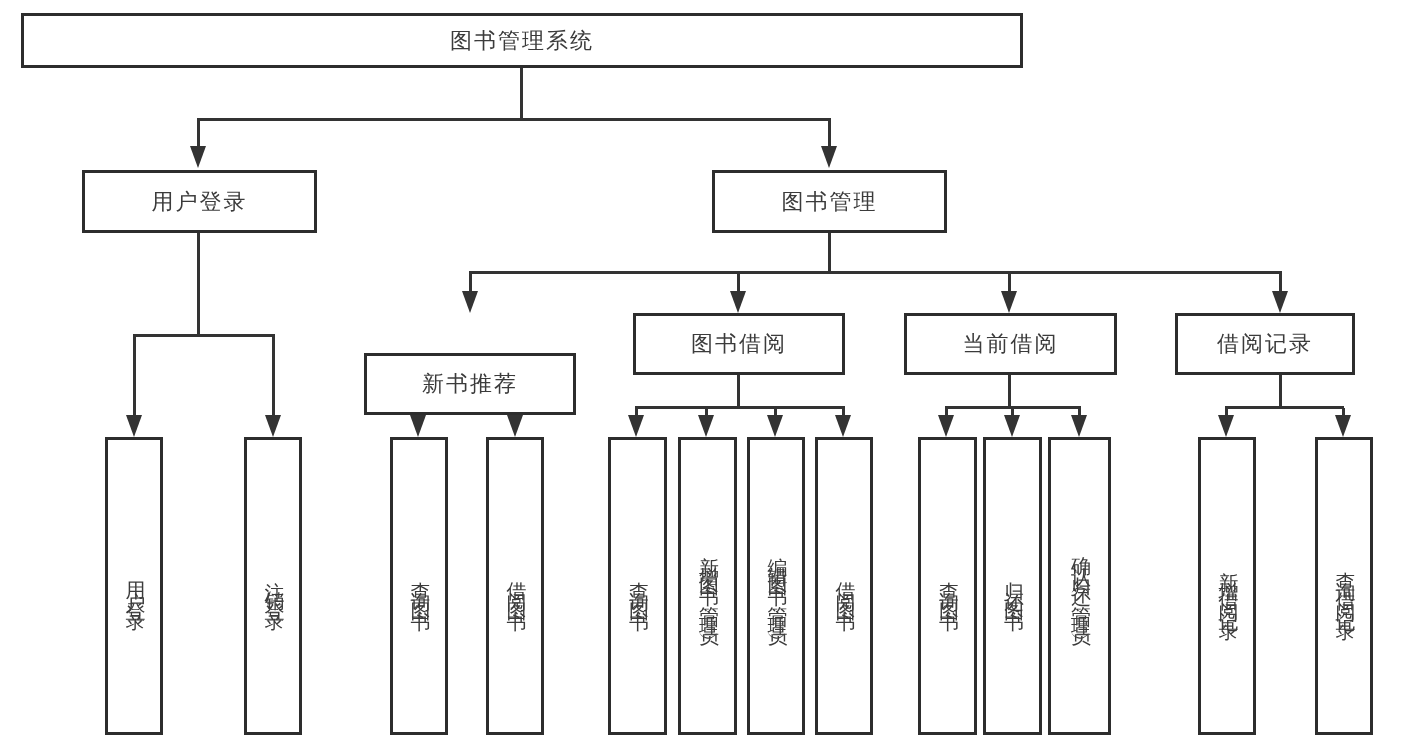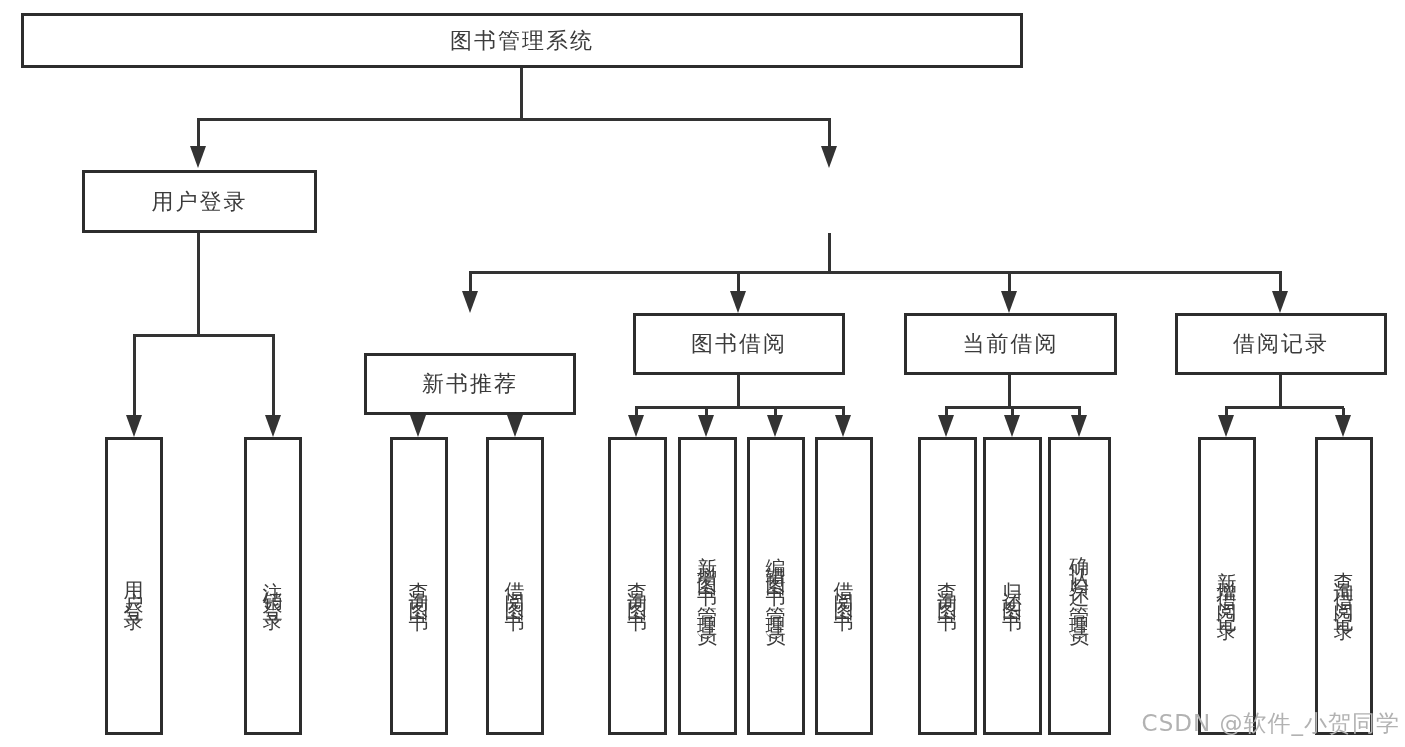--- a/index.html
+++ b/index.html
@@ -2,21 +2,21 @@
 <html lang="zh"><head>
 <meta charset="utf-8">
 <style>
   * { margin:0; padding:0; box-sizing:border-box; }
   html,body { background:#ffffff; }
   body {
     width:1405px; height:747px;
     font-family:"DejaVu Sans","Liberation Sans",sans-serif;
     color:#3a3a3a;
   }
-  .stage { position:relative; width:1405px; height:747px; background:#ffffff; overflow:hidden; }
+  .stage { position:relative; width:1405px; height:747px; background:#ffffff; overflow:hidden;font-family:Liberation Mono, monospace; }
 
   
   .node {
     position:absolute;
     background:#ffffff;
     border:3px solid #2d2d2d;
     display:flex; align-items:center; justify-content:center;
     z-index:2;
   }
   .node-h .label { font-size:22px; letter-spacing:2px; color:#3b3b3b; white-space:nowrap; }
@@ -58,20 +58,23 @@
   <div class="v-line" style="left:520px;top:68px;height:52px;"></div>
   <div class="h-line" style="left:197px;top:118px;width:634px;"></div>
   <div class="v-line" style="left:197px;top:120px;height:28px;"></div>
   <div class="arrow-head" style="left:190px;top:146px;"></div>
   <div class="v-line" style="left:828px;top:120px;height:28px;"></div>
   <div class="arrow-head" style="left:821px;top:146px;"></div>
 
   <div class="node node-h" style="left:82px;top:170px;width:235px;height:63px;">
     <span class="label">用户登录</span>
   </div>
+  <div class="node node-h" style="left:712px;top:170px;width:235px;height:63px;">
+    <span class="label">图书管理</span>
+  </div>
 
   <div class="v-line" style="left:197px;top:233px;height:104px;"></div>
   <div class="h-line" style="left:133px;top:334px;width:142px;"></div>
   <div class="v-line" style="left:133px;top:336px;height:81px;"></div>
   <div class="arrow-head" style="left:126px;top:415px;"></div>
   <div class="v-line" style="left:272px;top:336px;height:81px;"></div>
   <div class="arrow-head" style="left:265px;top:415px;"></div>
 
   <div class="v-line" style="left:828px;top:233px;height:40px;"></div>
   <div class="h-line" style="left:469px;top:271px;width:813px;"></div>
@@ -86,21 +89,21 @@
 
   <div class="node node-h" style="left:364px;top:313px;width:212px;height:62px;margin-top:40px;">
     <span class="label">新书推荐</span>
   </div>
   <div class="node node-h" style="left:904px;top:313px;width:213px;height:62px;">
     <span class="label">当前借阅</span>
   </div>
   <div class="node node-h" style="left:633px;top:313px;width:212px;height:62px;">
     <span class="label">图书借阅</span>
   </div>
-  <div class="node node-h" style="left:1175px;top:313px;width:212px;height:62px;">
+  <div class="node node-h" style="left:1175px;top:313px;width:180px;height:62px;">
     <span class="label">借阅记录</span>
   </div>
 
   <div class="v-line" style="left:469px;top:375px;height:33px;"></div>
   <div class="h-line" style="left:417px;top:406px;width:101px;"></div>
   <div class="v-line" style="left:417px;top:408px;height:10px;"></div>
   <div class="arrow-head" style="left:410px;top:415px;"></div>
   <div class="v-line" style="left:514px;top:408px;height:10px;"></div>
   <div class="arrow-head" style="left:507px;top:415px;"></div>
 
@@ -168,15 +171,14 @@
     <span class="label">确认归还（管理员）</span>
   </div>
 
   <div class="node leaf" style="left:1198px;top:437px;width:58px;height:298px;">
     <span class="label">新增借阅记录</span>
   </div>
   <div class="node leaf" style="left:1315px;top:437px;width:58px;height:298px;">
     <span class="label">查询借阅记录</span>
   </div>
 
-  <div class="watermark">CSDN @软件_小贺同学</div>
 
 </div>
 
 </body></html>

